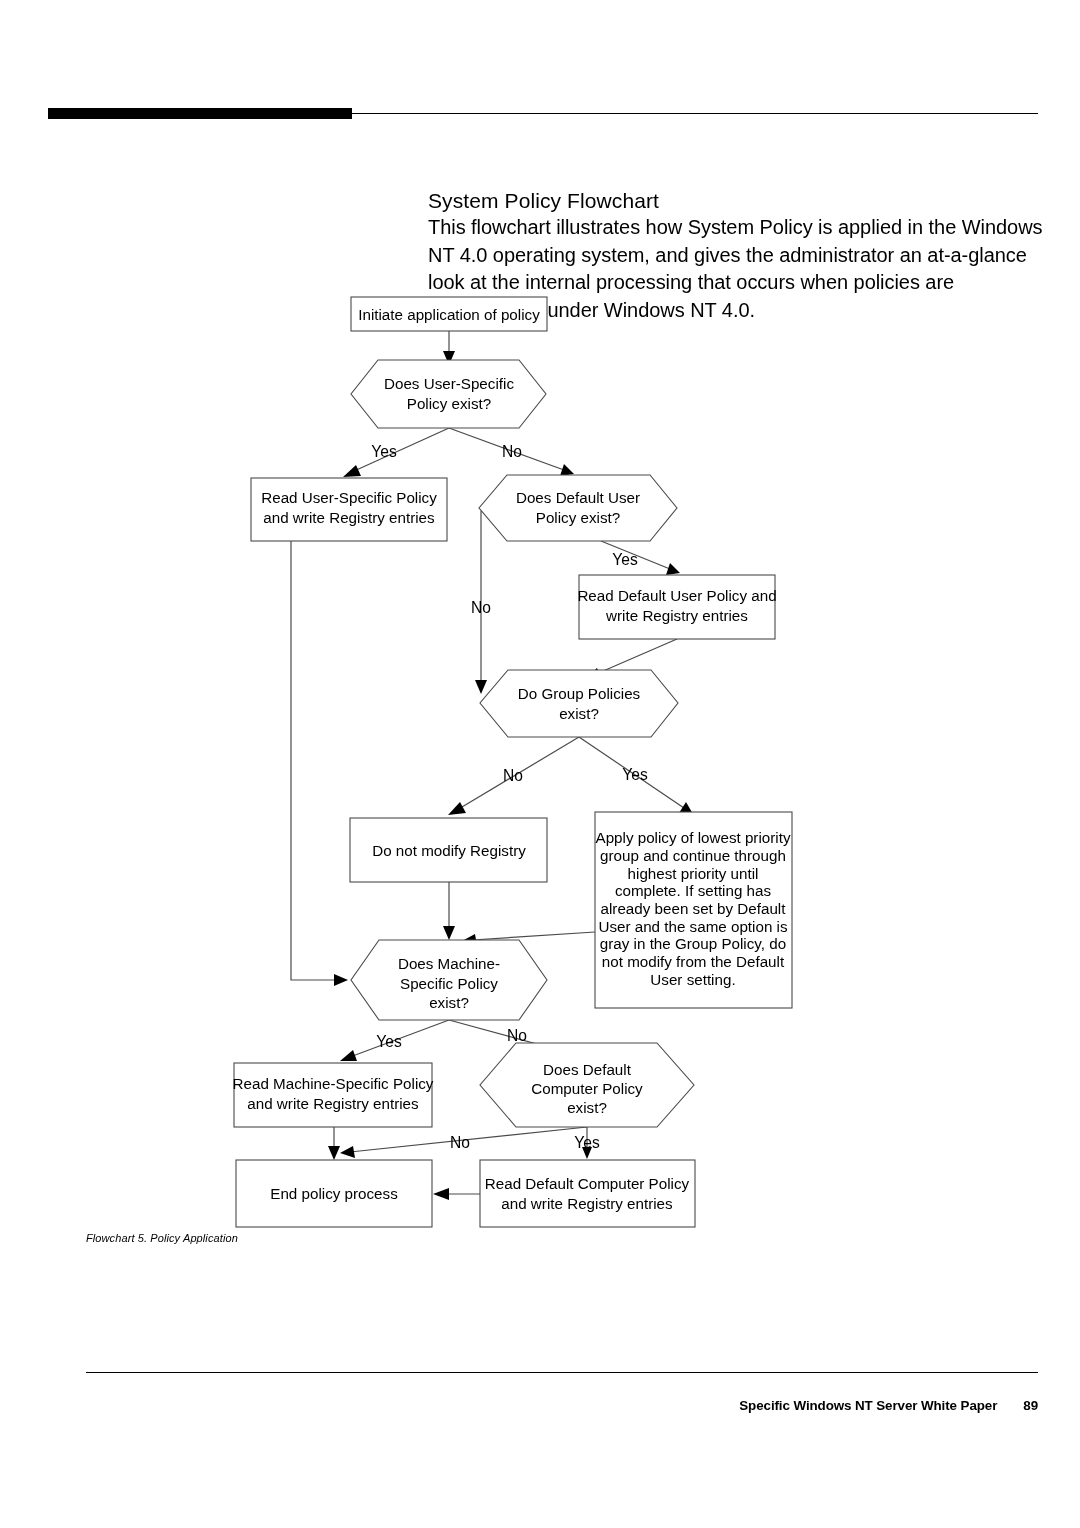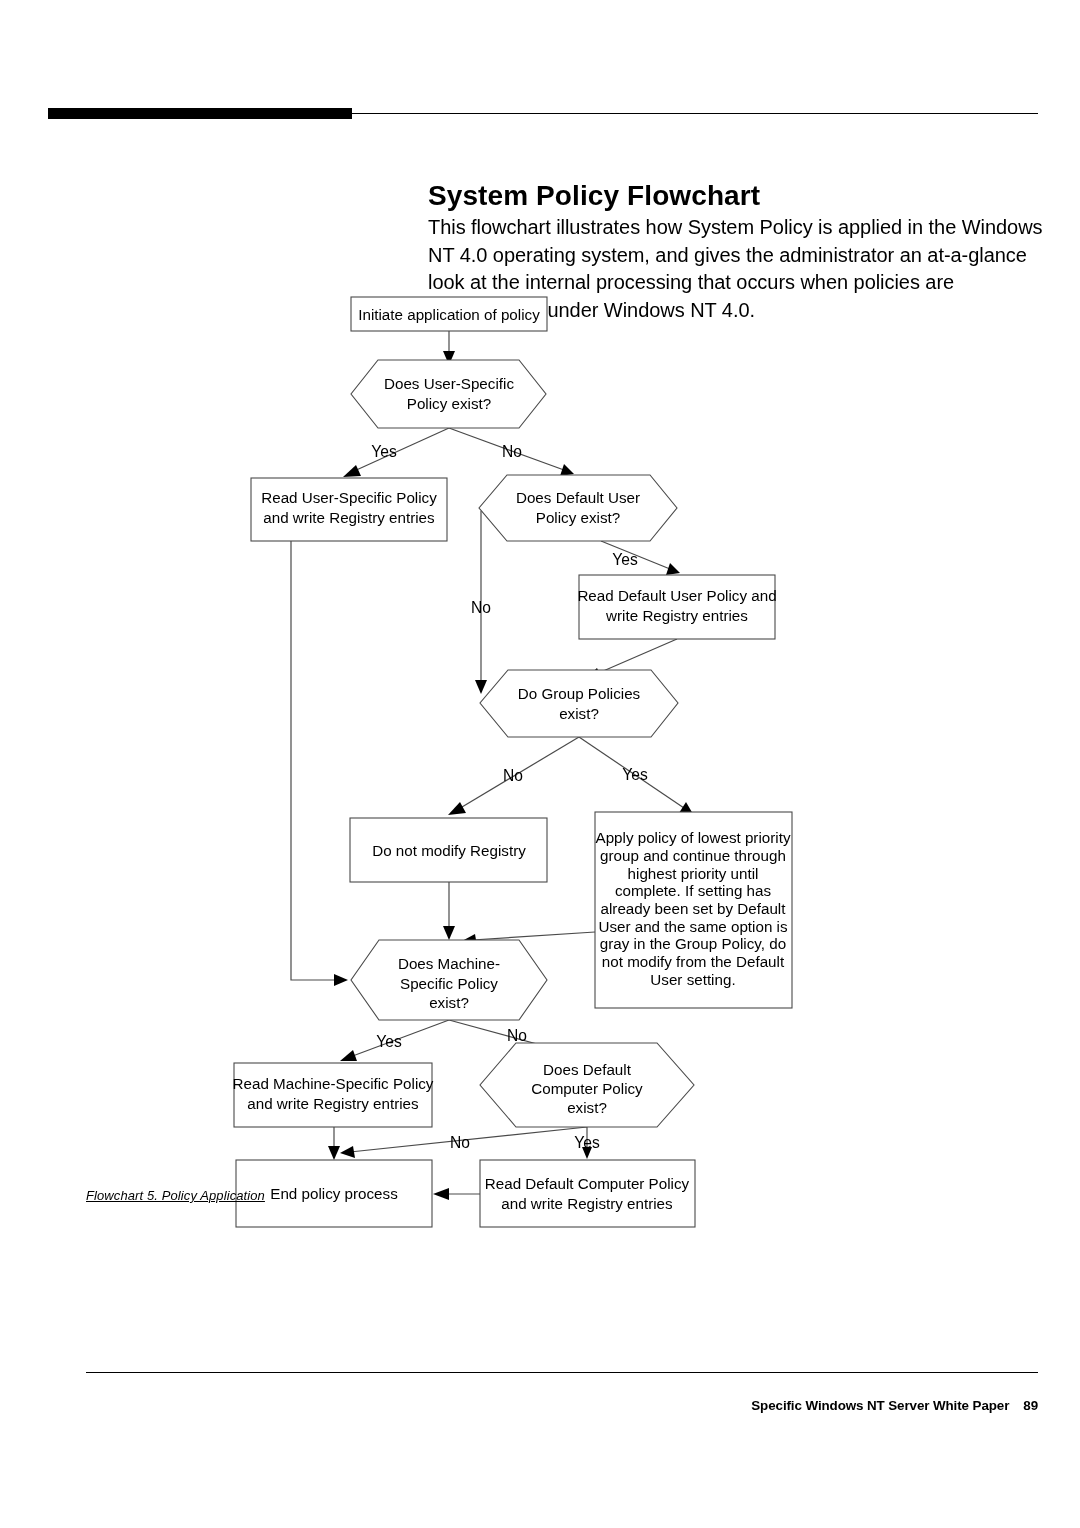--- a/index.html
+++ b/index.html
@@ -31,24 +31,24 @@
     top: 108px;
     width: 304px;
     height: 11px;
     background: #000000;
   }
 
   
   .page-title {
     position: absolute;
     left: 428px;
-    top: 164px;
+    top: 174px;
     width: 620px;
-    font-size: 28px;
-    font-weight: bold;
+    font-size: 21px;
+    font-weight: normal;
     letter-spacing: 0.1px;
     line-height: 26px;
   }
   .intro {
     position: absolute;
     left: 428px;
     top: 194px;
     width: 616px;
     font-size: 20px;
     line-height: 27.5px;
@@ -79,45 +79,44 @@
     font-family: "Liberation Sans", sans-serif;
     font-size: 15.2px;
     fill: #000000;
   }
   svg.flow text.lbl { font-size: 15.6px; }
 
   
   .caption {
     position: absolute;
     left: 86px;
-    top: 1188px;
-    font-size: 13px;
+    top: 1232px;
+    font-size: 11px;
     font-style: italic;
     letter-spacing: 0.1px;
-    text-decoration: underline;
   }
 
   
   .footer-rule {
     position: absolute;
     left: 86px;
     top: 1372px;
     width: 952px;
     height: 1px;
     background: #000000;
   }
   .footer-text {
     position: absolute;
     right: 42px;
     top: 1398px;
     font-size: 13.4px;
     font-weight: bold;
     letter-spacing: -0.1px;
   }
-  .footer-text .pg { margin-left: 14px; }
+  .footer-text .pg { margin-left: 26px; }
 </style>
 </head>
 <body>
 
 <div class="header-rule"></div>
 <div class="header-bar"></div>
 
 <h1 class="page-title">System Policy Flowchart</h1>
 <p class="intro">This flowchart illustrates how System Policy is applied in the Windows NT 4.0 operating system, and gives the administrator an at-a-glance look at the internal processing that occurs when policies are implemented under Windows NT 4.0.</p>
 

